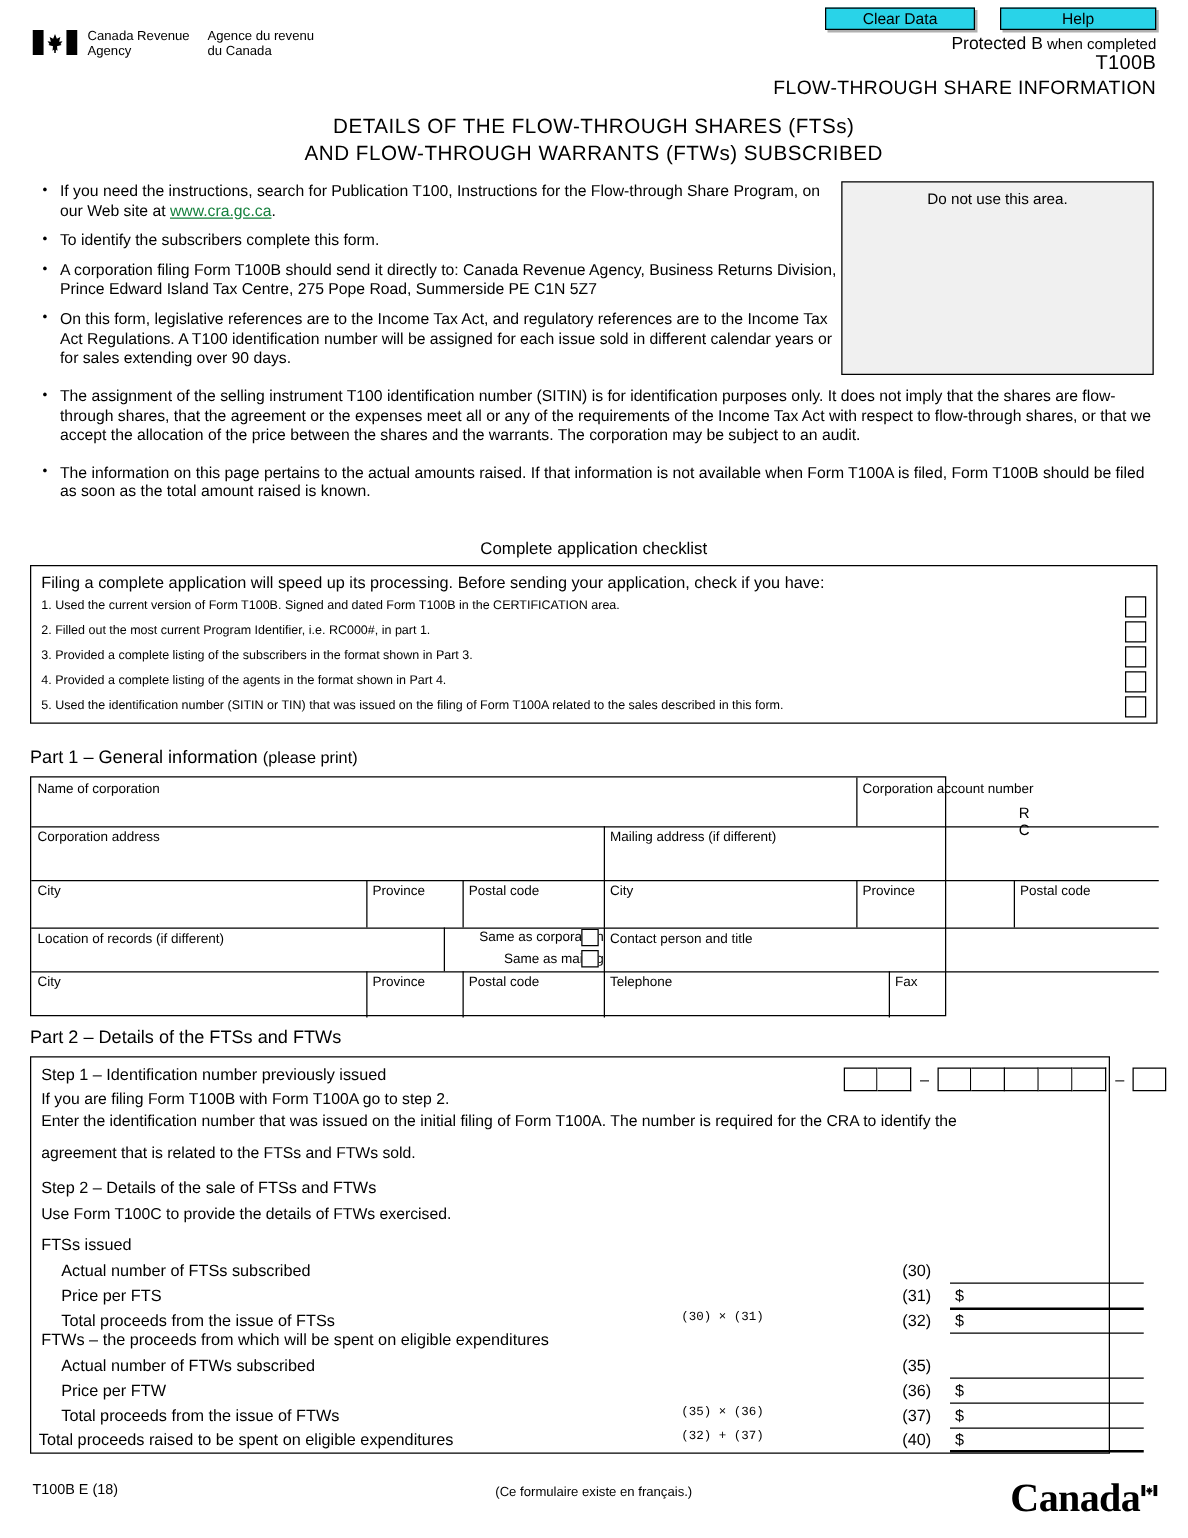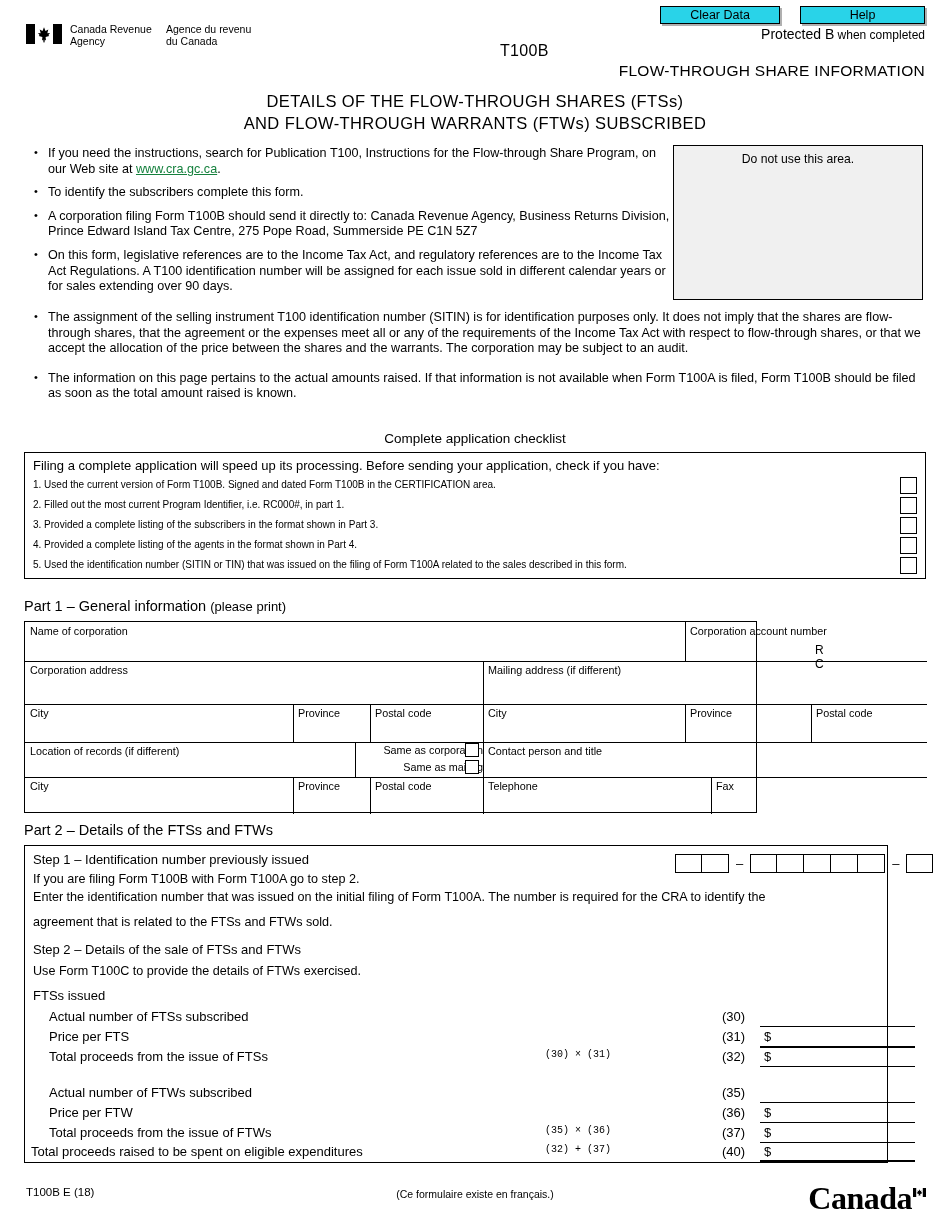--- a/index.html
+++ b/index.html
@@ -30,21 +30,21 @@
 
   .protected {
     position: absolute; top: 26px; left: 500px; width: 425px;
     text-align: right; font-size: 12.5px; color: #000;
   }
   .protected .pb { font-size: 14px; }
   .protected .wc { font-size: 12px; }
 
   .formno {
     position: absolute; top: 42px; left: 500px; width: 425px;
-    font-size: 16px; letter-spacing: .3px;
+    text-align: right; font-size: 16px; letter-spacing: .3px;
   }
   .formtitle {
     position: absolute; top: 62px; left: 450px; width: 475px;
     text-align: right; font-size: 15.5px; letter-spacing: .3px;
   }
 
   
   .cra-logo { position: absolute; top: 24px; left: 26px; display: flex; align-items: flex-start; }
   .flagbox { width: 36px; height: 20px; position: relative; margin-right: 8px; }
   .cra-text { font-size: 10.5px; line-height: 11.5px; font-family: "Liberation Sans", sans-serif; }
@@ -305,20 +305,21 @@
       </span>
       <span class="iddash">–</span>
       <span style="display:flex">
         <span class="idcell"></span>
       </span>
     </div>
 
     <div class="p2" style="left:8px; top:96px;">Step 2 – Details of the sale of FTSs and FTWs</div>
     <div class="p2 sm" style="left:8px; top:118px;">Use Form T100C to provide the details of FTWs exercised.</div>
     <div class="p2" style="left:8px; top:142px;">FTSs issued</div>
+    <div class="p2" style="left:8px; top:218px;">FTWs – the proceeds from which will be spent on eligible expenditures</div>
 
     <div class="p2" style="left:24px; top:163px;">Actual number of FTSs subscribed</div>
     <div class="amt-code" style="left:686px; top:163px;">(30)</div>
     <div class="amt-line" style="left:735px; top:180px; width:155px;"></div>
 
     <div class="p2" style="left:24px; top:183px;">Price per FTS</div>
     <div class="amt-code" style="left:686px; top:183px;">(31)</div>
     <div class="amt-dollar" style="left:739px; top:183px;">$</div>
     <div class="amt-line thick" style="left:735px; top:200px; width:155px;"></div>
 

